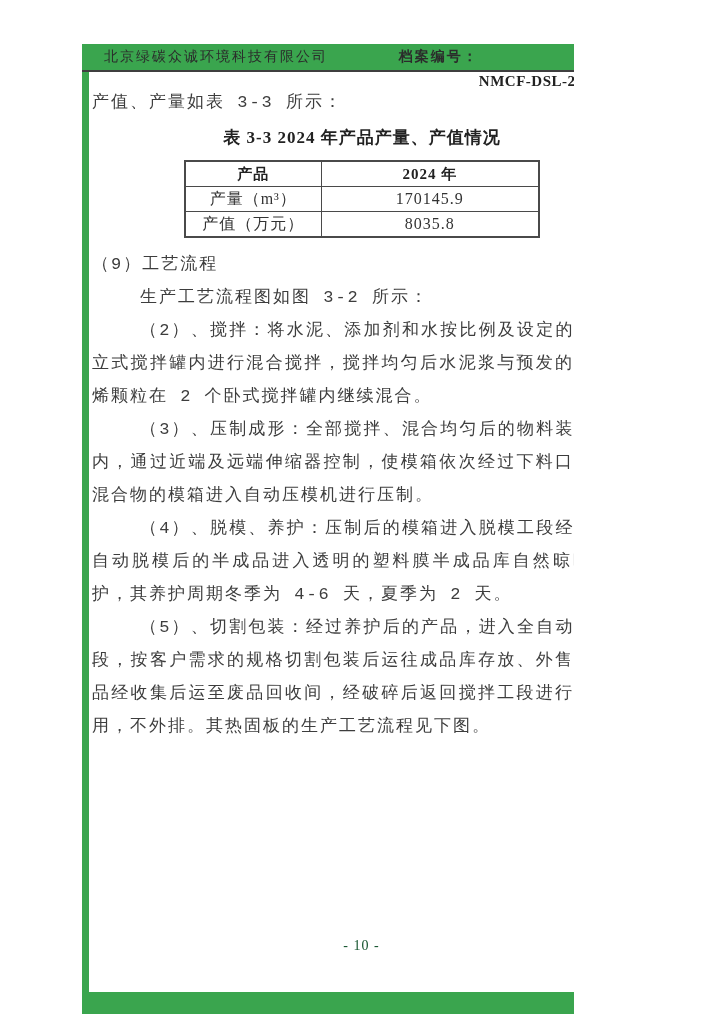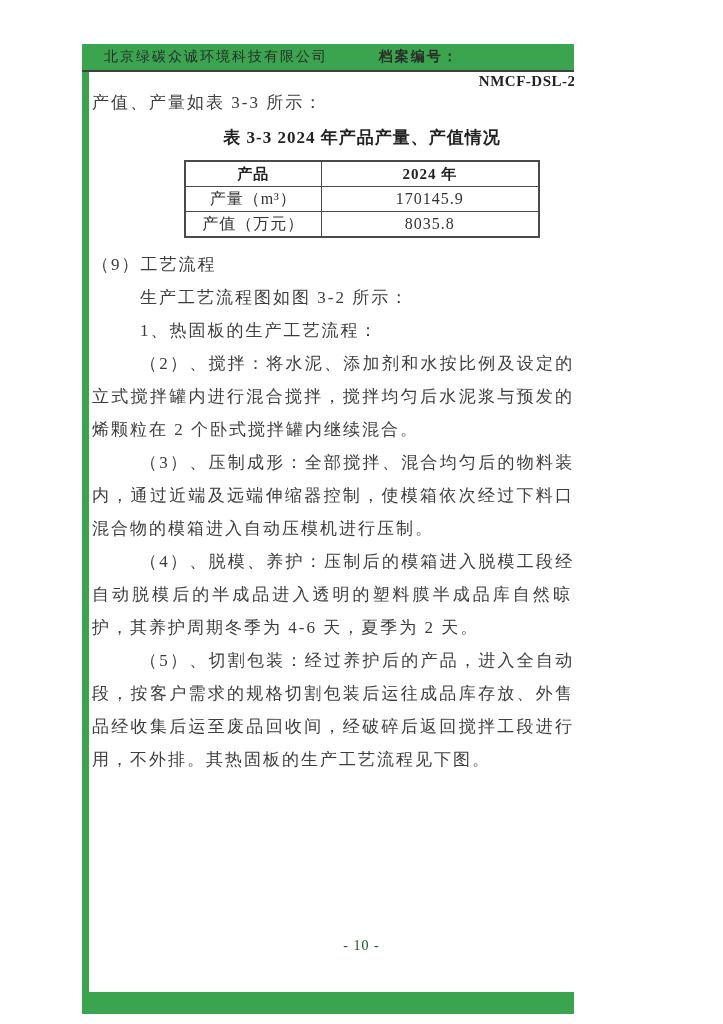--- a/index.html
+++ b/index.html
@@ -12,29 +12,29 @@
   .frame-left{left:82px;top:44px;width:7px;height:970px;}
   .frame-right{left:636px;top:44px;width:7px;height:970px;}
   .frame-bottom{left:82px;top:992px;width:561px;height:22px;}
   .frame-top{
     left:82px;top:44px;width:561px;height:28px;
     display:flex;justify-content:space-between;align-items:center;
     box-sizing:border-box;padding:0 14px 0 22px;
     border-bottom:2px solid #3f3f3f;
   }
   .company{font-size:14px;letter-spacing:2px;color:#2b2b2b;white-space:nowrap;}
-  .archive{display:flex;align-items:center;gap:20px;white-space:nowrap;}
+  .archive{display:flex;align-items:center;gap:0;white-space:nowrap;}
   .archive-label{font-size:14px;font-weight:bold;letter-spacing:2px;color:#2b2b2b;}
   .archive-no{font-family:"Liberation Serif",serif;font-size:15px;font-weight:bold;letter-spacing:.5px;color:#222;margin-top:48px;}
   
   .content{
     position:absolute;left:92px;top:86px;width:540px;
     font-size:17px;line-height:33px;letter-spacing:2px;text-align:justify;
   }
-  .para{margin:0;}
+  .para{margin:0;font-family:Liberation Mono, monospace;}
   .indent{text-indent:48px;}
   .heading{margin-top:10px;}
   .table-title{
     text-align:center;font-weight:bold;color:#222222;letter-spacing:1px;
     line-height:33px;margin-top:2px;
   }
   table.prod{
     border-collapse:collapse;margin:6px auto 0 auto;width:354px;
     border:2px solid #4a4a4a;table-layout:fixed;
   }
@@ -88,21 +88,20 @@
         </tr>
         <tr>
           <td>产值（万元）</td>
           <td>8035.8</td>
         </tr>
       </tbody>
     </table>
 
     <div class="para heading">（9）工艺流程</div>
     <div class="para indent">生产工艺流程图如图 3-2 所示：</div>
-    <div class="para indent">1、热固板的生产工艺流程：</div>
     <div class="para indent">（2）、搅拌：将水泥、添加剂和水按比例及设定的时间在立式搅拌罐内进行混合搅拌，搅拌均匀后水泥浆与预发的聚苯乙烯颗粒在 2 个卧式搅拌罐内继续混合。</div>
     <div class="para indent">（3）、压制成形：全部搅拌、混合均匀后的物料装入模箱内，通过近端及远端伸缩器控制，使模箱依次经过下料口，装满混合物的模箱进入自动压模机进行压制。</div>
     <div class="para indent">（4）、脱模、养护：压制后的模箱进入脱模工段经脱模机自动脱模后的半成品进入透明的塑料膜半成品库自然晾晒、养护，其养护周期冬季为 4-6 天，夏季为 2 天。</div>
     <div class="para indent">（5）、切割包装：经过养护后的产品，进入全自动切割工段，按客户需求的规格切割包装后运往成品库存放、外售。残次品经收集后运至废品回收间，经破碎后返回搅拌工段进行综合利用，不外排。其热固板的生产工艺流程见下图。</div>
   </div>
 
   <div class="footer">
     <span>- 10 -</span>
   </div>
 

